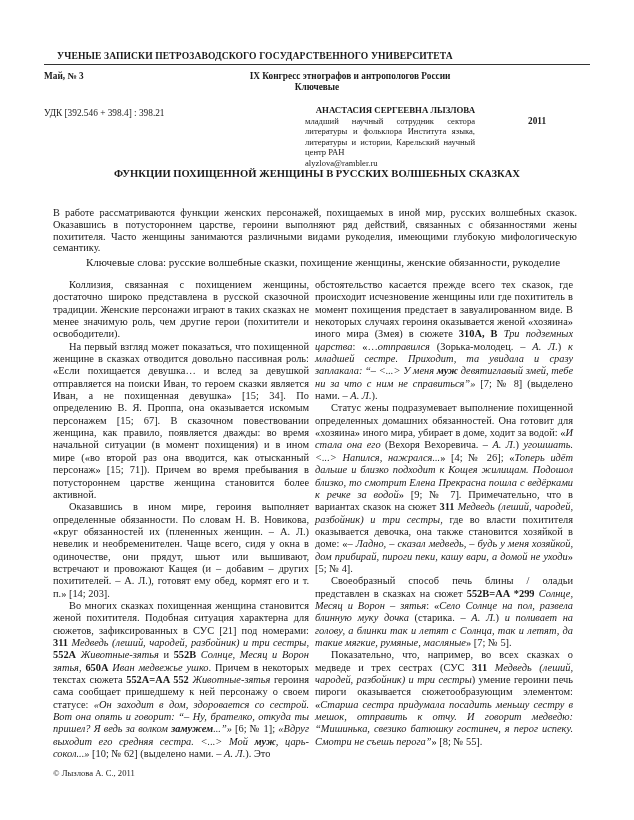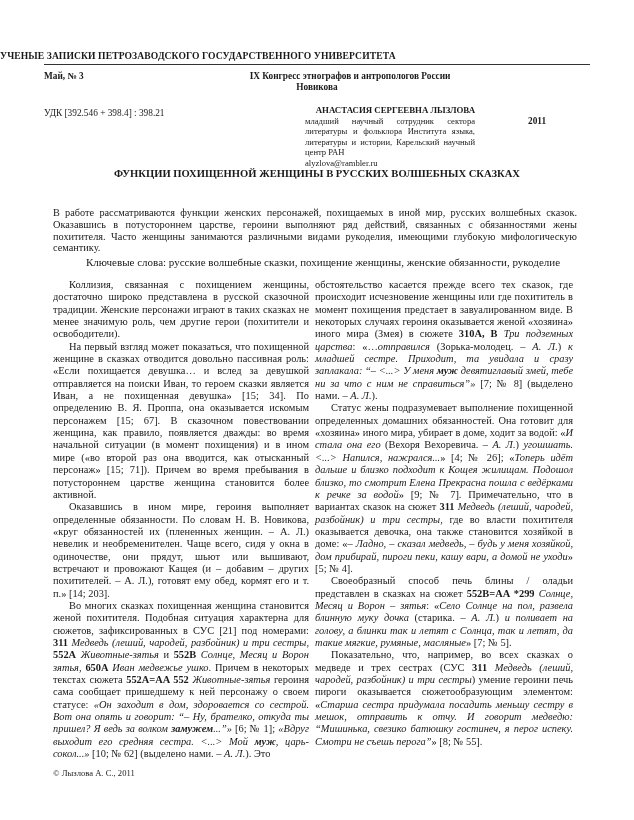--- a/index.html
+++ b/index.html
@@ -1,18 +1,18 @@
 <!DOCTYPE html>
 <html><head>
 <meta charset="utf-8">
 <style>
   html, body { margin: 0; padding: 0; background: #ffffff; }
   body { width: 634px; height: 820px; position: relative; overflow: hidden;
          font-family: "Liberation Serif", "DejaVu Serif", serif; color: #1a1a1a; }
-  .journal { position: absolute; top: 50px; left: 0; width: 510px; 
+  .journal { position: absolute; top: 50px; left: 0; width: 510px; text-align: center;
              font-weight: bold; font-size: 9.6px; letter-spacing: 0.1px; }
   .rule { position: absolute; top: 64px; left: 44px; width: 404px; height: 1px; background: #333; }
   .hdr { position: absolute; top: 71px; font-weight: bold; font-size: 9.3px; }
   .hdr.left { left: 44px; }
   .hdr.center { left: 0; width: 634px; text-align: center; padding-left: 33px; }
   .hdr.right { left: 434px; margin-top: 45px; }
   .section { position: absolute; top: 82px; left: 0; width: 634px; text-align: center;
              font-weight: bold; font-size: 9.3px; }
   .udk { position: absolute; top: 108px; left: 44px; font-size: 9.3px; }
   .author { position: absolute; top: 105px; left: 305px; width: 170px; font-size: 8.6px; line-height: 10.5px; }
@@ -35,21 +35,21 @@
   .copyright { position: absolute; top: 768px; left: 53px; font-size: 8.6px; }
 </style>
 </head>
 <body>
 
 <div class="journal">УЧЕНЫЕ ЗАПИСКИ ПЕТРОЗАВОДСКОГО ГОСУДАРСТВЕННОГО УНИВЕРСИТЕТА</div>
 <div class="rule" style="width:546px;"></div>
 <div class="hdr left">Май, № 3</div>
 <div class="hdr center">IX Конгресс этнографов и антропологов России</div>
 <div class="hdr right" style="left:528px;">2011</div>
-<div class="section">Новикова</div>
+<div class="section">Ключевые</div>
 <div class="udk">УДК [392.546 + 398.4] : 398.21</div>
 
 <div class="author">
   <div class="name">АНАСТАСИЯ СЕРГЕЕВНА ЛЫЗЛОВА</div>
   <div class="aff">младший научный сотрудник сектора литературы и фольклора Института языка, литературы и истории, Карельский научный центр РАН</div>
   <div class="email">alyzlova@rambler.ru</div>
 </div>
 
 <div class="title">ФУНКЦИИ ПОХИЩЕННОЙ ЖЕНЩИНЫ В РУССКИХ ВОЛШЕБНЫХ СКАЗКАХ</div>
 <div class="abstract">В работе рассматриваются функции женских персонажей, похищаемых в иной мир, русских волшебных сказок. Оказавшись в потустороннем царстве, героини выполняют ряд действий, связанных с обязанностями жены похитителя. Часто женщины занимаются различными видами рукоделия, имеющими глубокую мифологическую семантику.</div>

